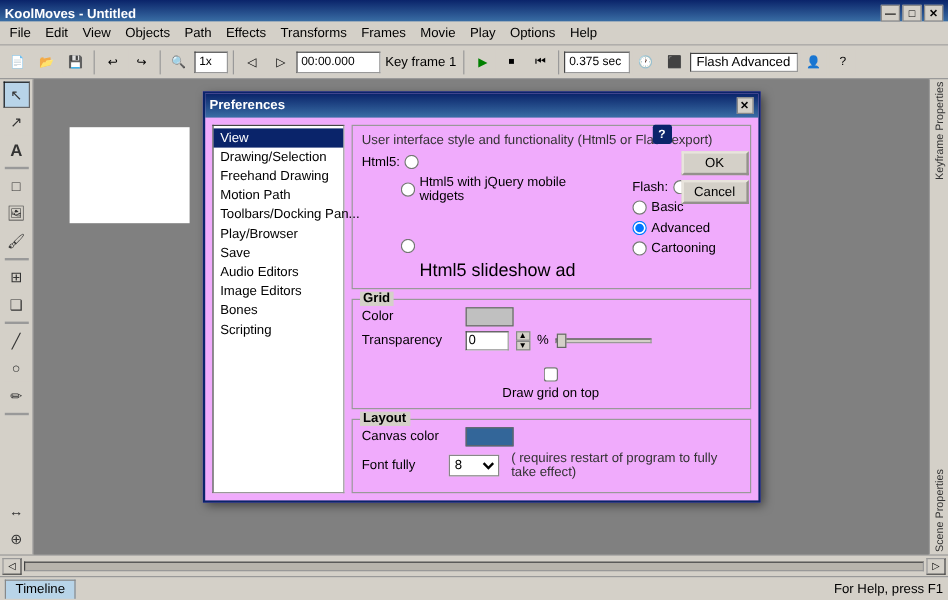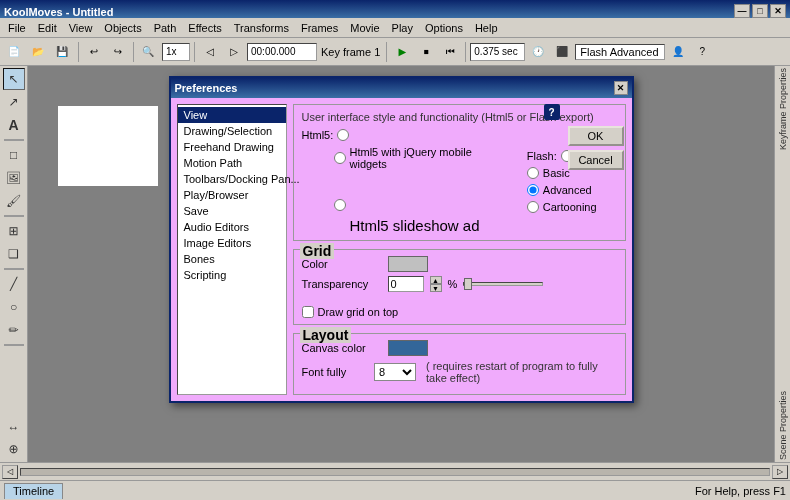--- a/index.html
+++ b/index.html
@@ -232,21 +232,21 @@
       padding: 6px 8px;
       margin-bottom: 8px;
       position: relative;
     }
     .group-label {
       position: absolute;
       top: -7px;
       left: 6px;
       background: #d4d0c8;
       padding: 0 3px;
-      font-size: 14px;
+      font-size: 11px;
       font-weight: bold;
     }
     .field-row {
       display: flex;
       align-items: center;
       gap: 6px;
       margin-bottom: 4px;
     }
     .field-label { font-size: 11px; width: 80px; }
     .color-box {
@@ -282,20 +282,21 @@
     }
     .slider-thumb {
       width: 8px; height: 12px;
       background: #d4d0c8;
       border: 1px solid #666;
       margin-left: 0;
     }
     .checkbox-row {
       display: flex; align-items: center; gap: 4px;
       margin-top: 14px;
+      flex-direction: column;
     }
     .checkbox-label { font-size: 11px; }
 
     
     #layout-section {
       border: 1px solid #999;
       padding: 6px 8px;
       position: relative;
     }
     .canvas-color-box {

